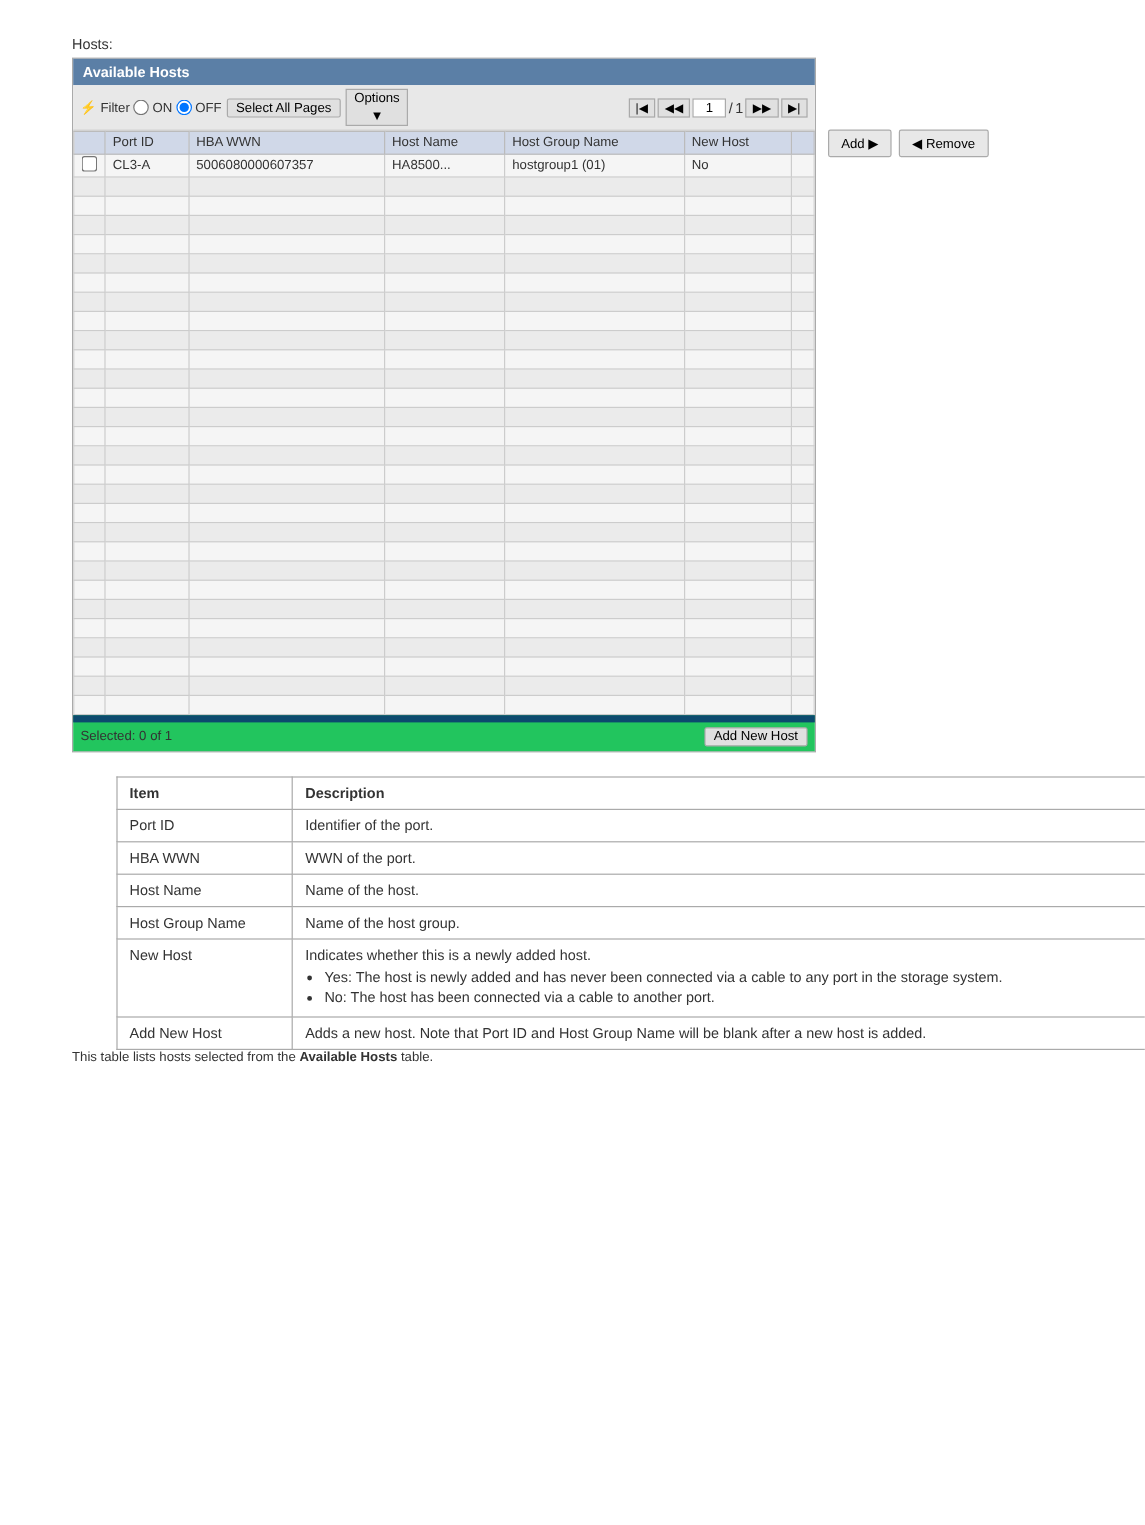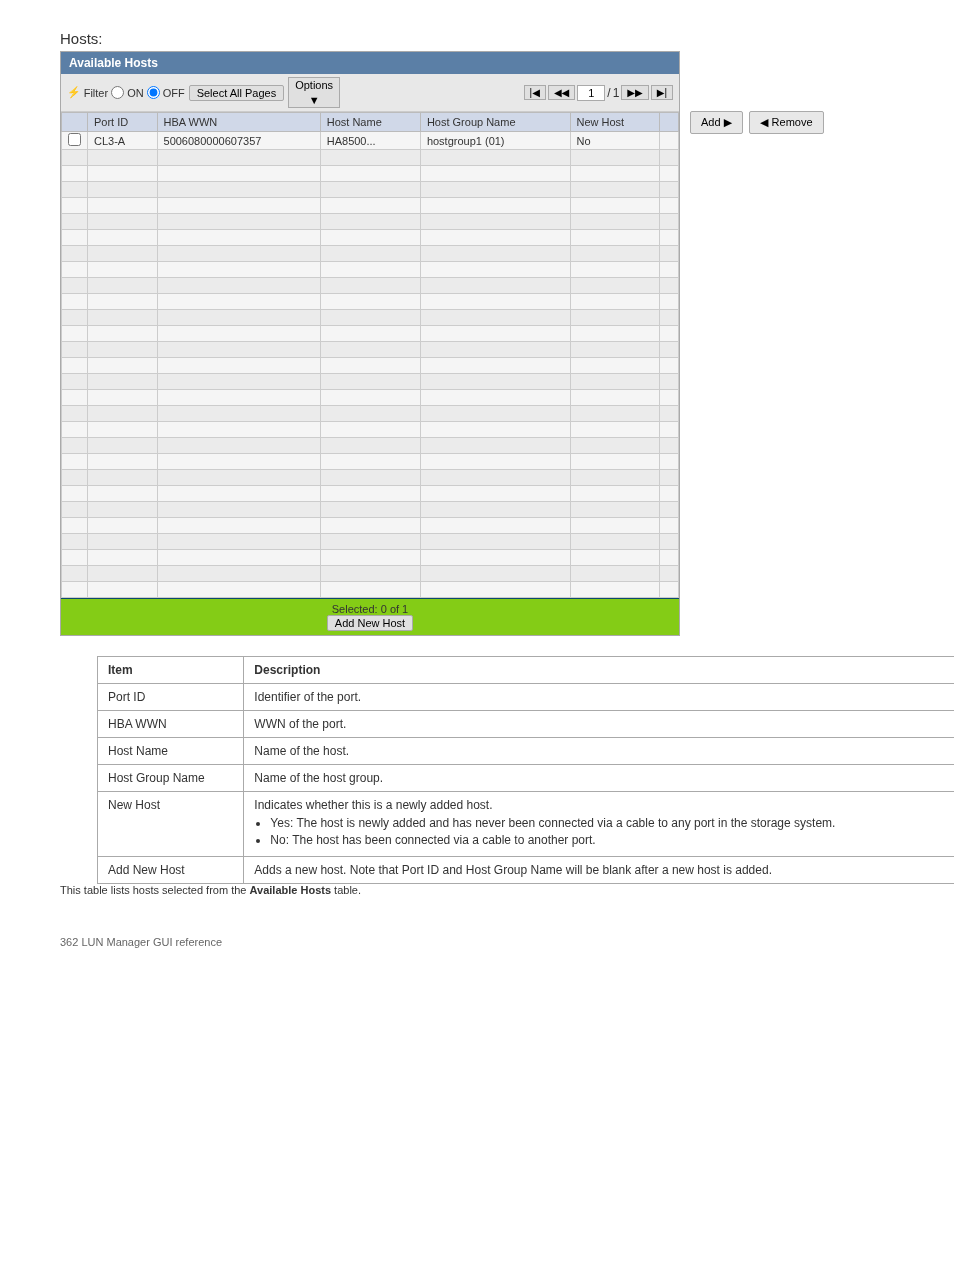--- a/index.html
+++ b/index.html
@@ -10,21 +10,21 @@
       color: #333;
       width: 954px;
       min-height: 1271px;
     }
 
     .page-container {
       padding: 30px 60px 40px 60px;
     }
 
     .hosts-label {
-      font-size: 15px;
+      font-size: 12px;
       color: #333;
       margin-bottom: 4px;
     }
 
     .available-hosts-panel {
       border: 1px solid #aaa;
       width: 620px;
     }
 
     .panel-header {
@@ -137,24 +137,23 @@
       padding: 1px 6px;
       font-size: 11px;
       height: 16px;
     }
 
     .table-footer {
       display: flex;
       align-items: center;
       justify-content: space-between;
       padding: 4px 6px;
-      background: #84cc16;
-      border-top: 1px solid #0c4a6e;
-      font-size: 11px;
-      flex-direction: column;
+      background: #22c55e;
+      border-top: 6px solid #0c4a6e;
+      font-size: 11px;
     }
 
     .side-buttons {
       display: flex;
       flex-direction: row;
       gap: 6px;
       margin-left: 10px;
       justify-content: center;
       margin-top: 60px;
     }
@@ -614,15 +613,14 @@
           <td>Adds a new host. Note that Port ID and Host Group Name will be blank after a new host is added.</td>
         </tr>
       </tbody>
     </table>
   </div>
 
   <p class="section-desc">
     <span>This table lists hosts selected from the </span><span class="bold">Available Hosts</span><span> table.</span>
   </p>
 
-  <div class="page-footer">362   LUN Manager GUI reference</div>
 
 </div>
 
 </body></html>

